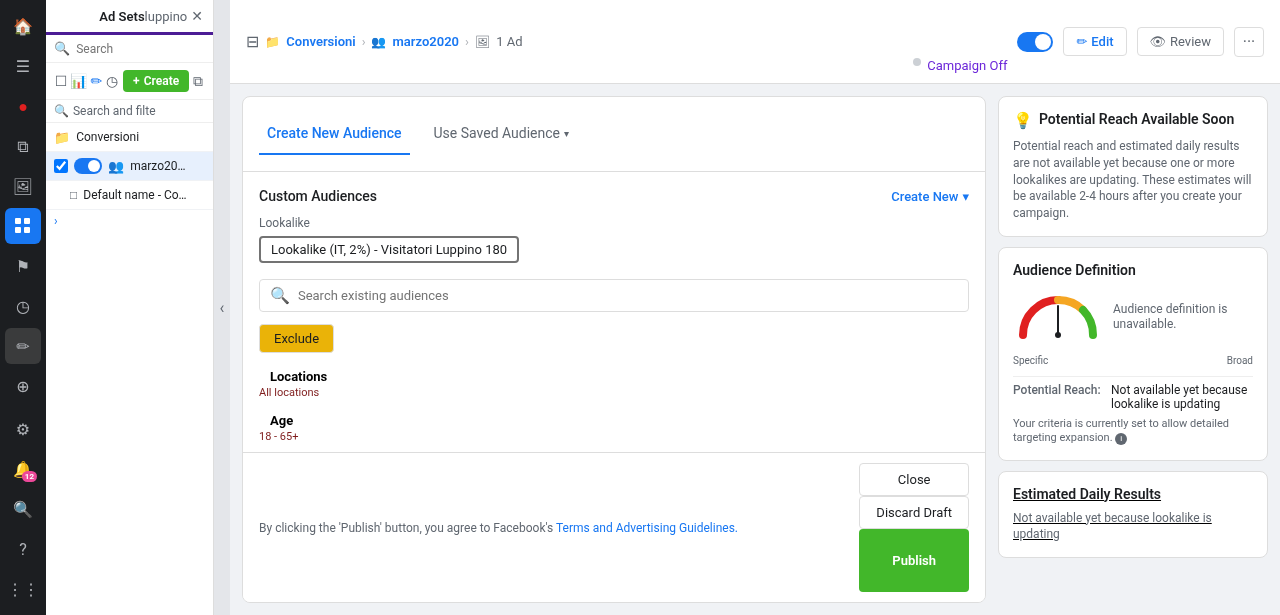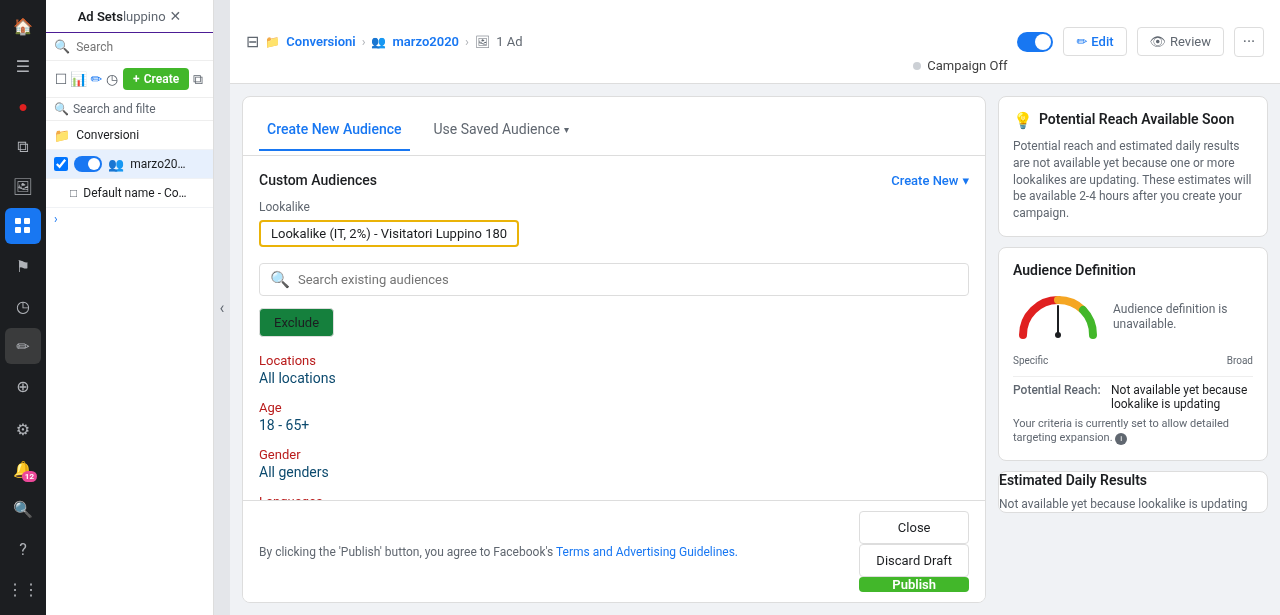--- a/index.html
+++ b/index.html
@@ -39,23 +39,23 @@
       width: 168px;
       background: #fff;
       border-right: 1px solid #ddd;
       display: flex;
       flex-direction: column;
       flex-shrink: 0;
     }
     .panel-header {
       display: flex;
       align-items: center;
-      justify-content: center;
+      justify-content: flex-end;
       padding: 8px 10px;
-      border-bottom: 1px solid #4c1d95;
+      border-bottom: 3px solid #4c1d95;
     }
     .panel-title { font-size: 13px; font-weight: 600; color: #1c1e21; }
     .tab-label-truncated { font-size: 13px; color: #606770; max-width: 80px; overflow: hidden; text-overflow: ellipsis; white-space: nowrap; }
 
     .search-bar {
       display: flex; align-items: center;
       padding: 6px 8px;
       border-bottom: 1px solid #eee;
       gap: 6px;
     }
@@ -138,21 +138,21 @@
       border-bottom: 1px solid #ddd;
     }
     .breadcrumb {
       display: flex; align-items: center; gap: 6px;
       font-size: 13px; color: #606770;
     }
     .breadcrumb-sep { color: #b0b3b8; }
     .breadcrumb-link { color: #1877f2; font-weight: 600; text-decoration: none; display: flex; align-items: center; gap: 4px; }
     .breadcrumb-item { color: #606770; display: flex; align-items: center; gap: 4px; }
     .header-actions { display: flex; align-items: center; gap: 10px; }
-    .campaign-status { display: flex; align-items: center; gap: 6px; font-size: 13px; color: #404040; margin-top: 48px; }
+    .campaign-status { display: flex; gap: 6px; font-size: 13px; color: #6d28d9; margin-top: 48px; }
     .status-dot { width: 8px; height: 8px; border-radius: 50%; background: #ccd0d5; }
     .toggle-large {
       width: 36px; height: 20px; border-radius: 10px; background: #1877f2;
       display: flex; align-items: center; justify-content: flex-end; padding: 2px;
       cursor: pointer;
     }
     .toggle-large-knob { width: 16px; height: 16px; border-radius: 50%; background: white; }
     .btn-edit {
       display: flex; align-items: center; gap: 4px;
       padding: 6px 12px; border-radius: 4px; border: 1px solid #ddd;
@@ -176,22 +176,21 @@
       background: white;
       border-radius: 8px;
       border: 1px solid #ddd;
       display: flex;
       flex-direction: column;
       overflow: hidden;
     }
     .audience-tabs {
       display: flex; align-items: center;
       border-bottom: 1px solid #ddd;
-      padding: 4px 16px;
-      margin-top: 8px;
+      padding: 16px 16px;
     }
     .audience-tab {
       padding: 12px 8px;
       font-size: 14px;
       cursor: pointer;
       color: #606770;
       border-bottom: 2px solid transparent;
       margin-right: 16px;
       display: flex; align-items: center; gap: 4px;
     }
@@ -210,67 +209,67 @@
     .ca-label { font-size: 14px; color: #1c1e21; font-weight: 500; }
     .create-new-btn {
       display: flex; align-items: center; gap: 4px;
       font-size: 13px; color: #1877f2; cursor: pointer; font-weight: 500;
     }
 
     .lookalike-section { margin-bottom: 8px; }
     .lookalike-title { font-size: 12px; color: #606770; margin-bottom: 6px; }
     .lookalike-tag {
       display: inline-flex; align-items: center;
-      border: 2px solid #eab308;
+      border: 2px solid #737373;
       border-radius: 4px;
       padding: 4px 10px;
       font-size: 13px; color: #1c1e21;
       background: white;
       cursor: pointer;
       margin-bottom: 8px;
     }
 
     .audience-search {
       display: flex; align-items: center;
       border: 1px solid #ddd; border-radius: 4px;
       padding: 6px 10px; gap: 8px; margin-bottom: 12px;
     }
     .audience-search input {
       border: none; outline: none; font-size: 13px; flex: 1; color: #15803d;
     }
 
     .exclude-btn {
-      background: #15803d; border: 1px solid #ddd;
+      background: #eab308; border: 1px solid #ddd;
       border-radius: 4px; padding: 6px 14px;
       font-size: 13px; cursor: pointer; color: #1c1e21;
       margin-bottom: 16px;
     }
 
     .detail-section { margin-bottom: 14px; }
-    .detail-label { font-size: 13px; font-weight: 400; color: #b91c1c; margin-bottom: 2px; }
-    .detail-value { font-size: 14px; color: #0c4a6e; }
+    .detail-label { font-size: 13px; font-weight: 700; color: #000000; margin-bottom: 2px; margin-left: 11px; }
+    .detail-value { font-size: 11px; color: #7f1d1d; }
     .detail-bullet { font-size: 13px; color: #1c1e21; padding-left: 12px; position: relative; }
     .detail-bullet::before { content: '•'; position: absolute; left: 0; }
 
     .footer-bar {
       display: flex; align-items: center; justify-content: space-between;
       padding: 10px 16px;
       background: white;
       border-top: 1px solid #ddd;
       font-size: 12px; color: #606770;
     }
     .footer-link { color: #1877f2; text-decoration: none; }
     .footer-actions { display: flex; gap: 0; flex-direction: column; }
     .btn-discard {
       padding: 8px 16px; border-radius: 4px;
       border: 1px solid #ddd; background: white;
       font-size: 13px; cursor: pointer; color: #1c1e21;
     }
     .btn-publish {
-      padding: 0 16px; border-radius: 4px;
+      padding: 24px 16px; border-radius: 4px;
       background: #42b72a; color: white;
       font-size: 13px; font-weight: 600; cursor: pointer; border: none;
     }
 
     
     .right-panel {
       width: 270px;
       display: flex;
       flex-direction: column;
       gap: 10px;
@@ -301,20 +300,22 @@
 
     .reach-section { border-top: 1px solid #eee; padding-top: 6px; }
     .reach-row { display: flex; gap: 8px; margin-bottom: 6px; }
     .reach-label { font-size: 12px; color: #606770; font-weight: 500; width: 90px; flex-shrink: 0; }
     .reach-value { font-size: 12px; color: #1c1e21; flex: 1; }
     .reach-note { font-size: 11px; color: #606770; line-height: 1.3; }
     .info-dot { display: inline-block; width: 12px; height: 12px; border-radius: 50%; background: #606770; color: white; font-size: 8px; text-align: center; line-height: 12px; cursor: pointer; }
 
     .est-results-card {
       background: white; border-radius: 8px; border: 1px solid #ddd;
+      padding: 14px;
+      text-decoration: underline;
     }
     .est-title { font-size: 14px; font-weight: 600; color: #1c1e21; margin-bottom: 8px; }
     .est-text { font-size: 12px; color: #606770; line-height: 1.4; }
 
     
     ::-webkit-scrollbar { width: 4px; }
     ::-webkit-scrollbar-track { background: transparent; }
     ::-webkit-scrollbar-thumb { background: #ccc; border-radius: 2px; }
     .icon-grid { display: grid; grid-template-columns: 1fr 1fr; gap: 2px; width: 16px; height: 16px; }
     .icon-grid-cell { background: currentColor; border-radius: 1px; }

